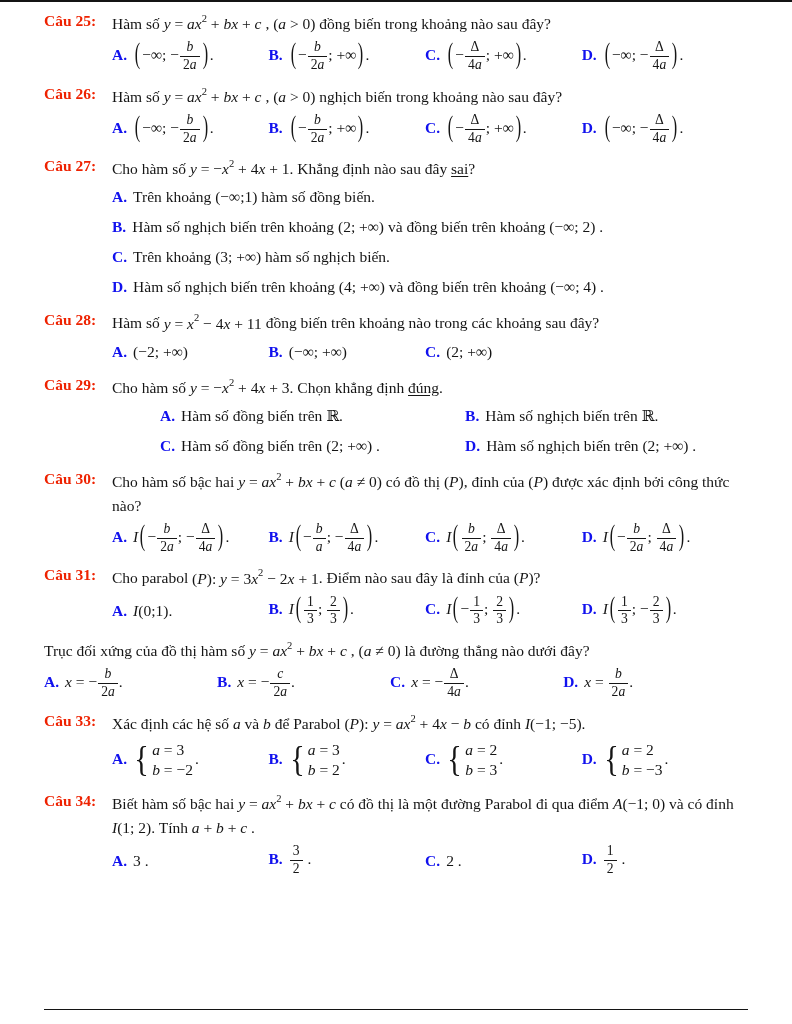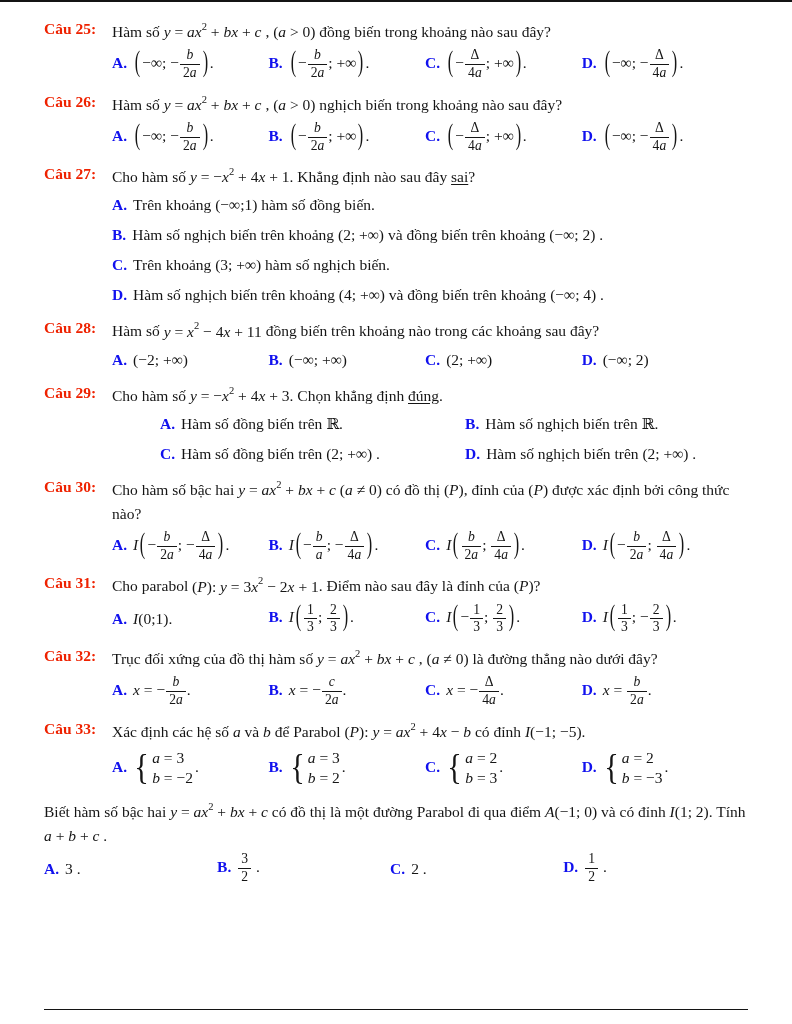--- a/index.html
+++ b/index.html
@@ -2,21 +2,21 @@
 <html style="--qcolor: #ee2200; --ocolor: #1111ee;"><head>
 <meta charset="utf-8">
 <style>
   * { margin:0; padding:0; box-sizing:border-box; }
   html,body { background:#ffffff; }
   body {
     width:792px; height:1024px; margin:0 auto;
     font-family:"Liberation Serif","DejaVu Serif","DejaVu Sans",serif;
     font-size:15.5px; color:#151515;
   }
-  .page { position:relative; width:792px; height:1024px; padding:20px 44px 0 44px; overflow:hidden; background:#fff; }
+  .page { position:relative; width:792px; height:1024px; padding:12px 44px 0 44px; overflow:hidden; background:#fff; }
   .top-rule { position:absolute; top:0; left:0; right:0; height:2px; background:#141414; }
   .bottom-rule { position:absolute; bottom:14px; left:44px; right:44px; height:1px; background:#141414; }
 
   .question { display:flex; margin-bottom:10px; }
   .qlabel { flex:0 0 68px; font-weight:bold; color:var(--qcolor,#ee2200); }
   .qbody { flex:1; min-width:0; }
   .stem { line-height:1.55; margin-bottom:2px; }
   .options { display:grid; column-gap:8px; row-gap:2px; align-items:center; line-height:1.55; }
   .cols-4 { grid-template-columns:1fr 1fr 1fr 1.12fr; }
   .cols-2 { grid-template-columns:1.05fr 1fr;margin-left:48px; }
@@ -80,21 +80,20 @@
         </div>
       </div>
       <div class="question">
         <span class="qlabel">Câu 28:</span>
         <div class="qbody">
           <div class="stem">Hàm số <span class="m"><i>y</i> = <i>x</i><sup>2</sup> − 4<i>x</i> + 11</span> đồng biến trên khoảng nào trong các khoảng sau đây?</div>
           <div class="options cols-4">
             <div class="option"><span class="olabel">A.</span><span class="otext"><span class="m">(−2; +∞)</span></span></div>
             <div class="option"><span class="olabel">B.</span><span class="otext"><span class="m">(−∞; +∞)</span></span></div>
             <div class="option"><span class="olabel">C.</span><span class="otext"><span class="m">(2; +∞)</span></span></div>
-            <div class="option"><span class="olabel">D.</span><span class="otext"><span class="m">(−∞; 2)</span></span></div>
           </div>
         </div>
       </div>
       <div class="question">
         <span class="qlabel">Câu 29:</span>
         <div class="qbody">
           <div class="stem">Cho hàm số <span class="m"><i>y</i> = −<i>x</i><sup>2</sup> + 4<i>x</i> + 3.</span> Chọn khẳng định <u>đúng</u>.</div>
           <div class="options cols-2">
             <div class="option"><span class="olabel">A.</span><span class="otext">Hàm số đồng biến trên <span class="m">ℝ</span>.</span></div>
             <div class="option"><span class="olabel">B.</span><span class="otext">Hàm số nghịch biến trên <span class="m">ℝ</span>.</span></div>
@@ -121,21 +120,20 @@
           <div class="stem">Cho parabol <span class="m">(<i>P</i>): <i>y</i> = 3<i>x</i><sup>2</sup> − 2<i>x</i> + 1</span>. Điểm nào sau đây là đỉnh của <span class="m">(<i>P</i>)</span>?</div>
           <div class="options cols-4">
             <div class="option"><span class="olabel">A.</span><span class="otext"><span class="m"><i>I</i>(0;1).</span></span></div>
             <div class="option"><span class="olabel">B.</span><span class="otext"><span class="m"><i>I</i><span class="bp">(</span><span class="frac"><span class="fn">1</span><span class="fd">3</span></span>; <span class="frac"><span class="fn">2</span><span class="fd">3</span></span><span class="bp">)</span>.</span></span></div>
             <div class="option"><span class="olabel">C.</span><span class="otext"><span class="m"><i>I</i><span class="bp">(</span>−<span class="frac"><span class="fn">1</span><span class="fd">3</span></span>; <span class="frac"><span class="fn">2</span><span class="fd">3</span></span><span class="bp">)</span>.</span></span></div>
             <div class="option"><span class="olabel">D.</span><span class="otext"><span class="m"><i>I</i><span class="bp">(</span><span class="frac"><span class="fn">1</span><span class="fd">3</span></span>; −<span class="frac"><span class="fn">2</span><span class="fd">3</span></span><span class="bp">)</span>.</span></span></div>
           </div>
         </div>
       </div>
       <div class="question">
-        <span class="qlabel">Câu 32:</span>
         <div class="qbody">
           <div class="stem">Trục đối xứng của đồ thị hàm số <span class="m"><i>y</i> = <i>a</i><i>x</i><sup>2</sup> + <i>b</i><i>x</i> + <i>c</i></span> , <span class="m">(<i>a</i> ≠ 0)</span> là đường thẳng nào dưới đây?</div>
           <div class="options cols-4">
             <div class="option"><span class="olabel">A.</span><span class="otext"><span class="m"><i>x</i> = −<span class="frac"><span class="fn"><i>b</i></span><span class="fd">2<i>a</i></span></span>.</span></span></div>
             <div class="option"><span class="olabel">B.</span><span class="otext"><span class="m"><i>x</i> = −<span class="frac"><span class="fn"><i>c</i></span><span class="fd">2<i>a</i></span></span>.</span></span></div>
             <div class="option"><span class="olabel">C.</span><span class="otext"><span class="m"><i>x</i> = −<span class="frac"><span class="fn">Δ</span><span class="fd">4<i>a</i></span></span>.</span></span></div>
             <div class="option"><span class="olabel">D.</span><span class="otext"><span class="m"><i>x</i> = <span class="frac"><span class="fn"><i>b</i></span><span class="fd">2<i>a</i></span></span>.</span></span></div>
           </div>
         </div>
       </div>
@@ -169,20 +167,21 @@
                     <span class="cbr">{</span>
                     <span class="crows">
                       <span><i>a</i> = 2</span>
                       <span><i>b</i> = −3</span>
                     </span>
                   </span>.</span></span></div>
           </div>
         </div>
       </div>
       <div class="question">
+        <span class="qlabel">Câu 34:</span>
         <div class="qbody">
           <div class="stem">Biết hàm số bậc hai <span class="m"><i>y</i> = <i>a</i><i>x</i><sup>2</sup> + <i>b</i><i>x</i> + <i>c</i></span> có đồ thị là một đường Parabol đi qua điểm <span class="m"><i>A</i>(−1; 0)</span> và có đỉnh <span class="m"><i>I</i>(1; 2)</span>. Tính <span class="m"><i>a</i> + <i>b</i> + <i>c</i></span> .</div>
           <div class="options cols-4">
             <div class="option"><span class="olabel">A.</span><span class="otext">3 .</span></div>
             <div class="option"><span class="olabel">B.</span><span class="otext"><span class="m"><span class="frac"><span class="fn">3</span><span class="fd">2</span></span></span> .</span></div>
             <div class="option"><span class="olabel">C.</span><span class="otext">2 .</span></div>
             <div class="option"><span class="olabel">D.</span><span class="otext"><span class="m"><span class="frac"><span class="fn">1</span><span class="fd">2</span></span></span> .</span></div>
           </div>
         </div>
       </div>

